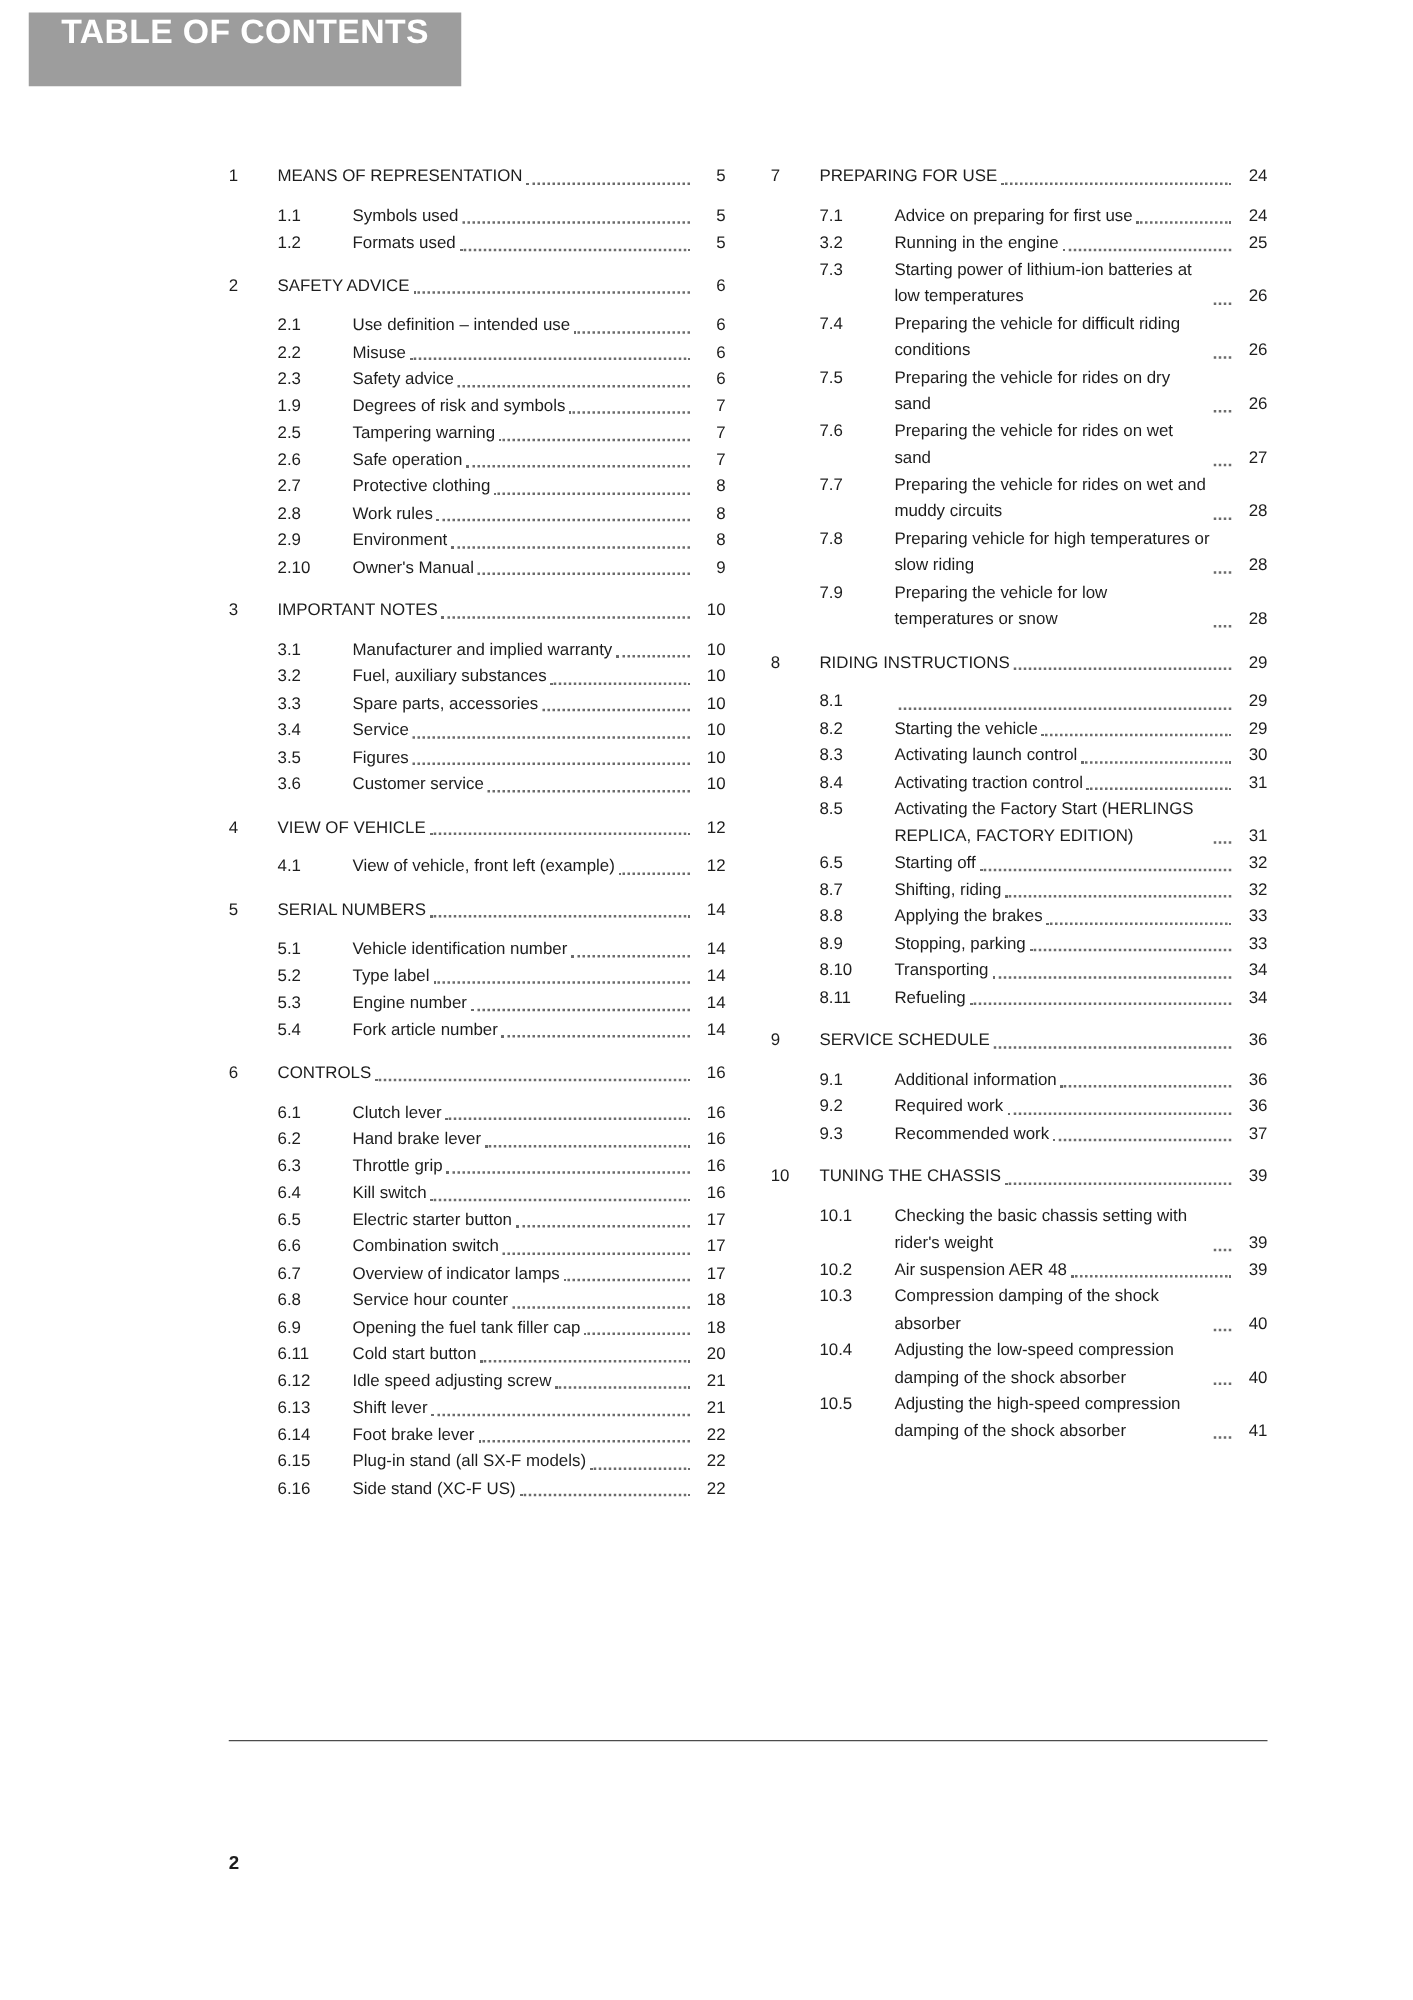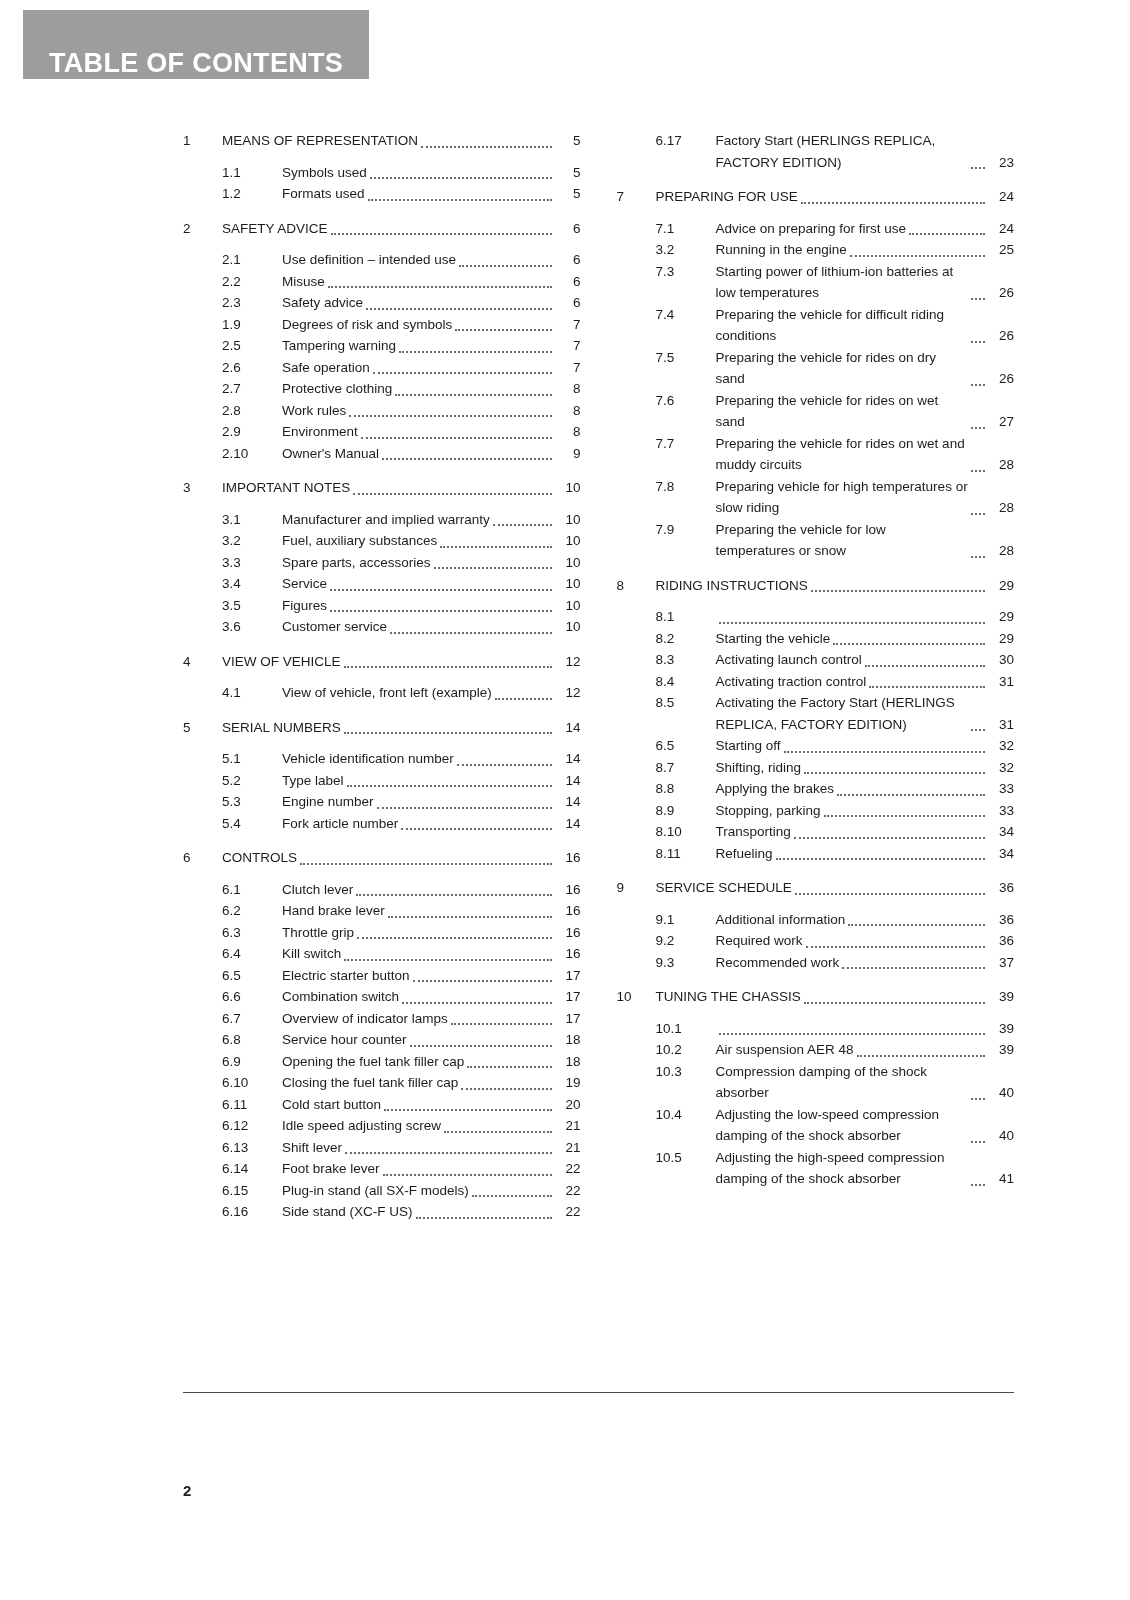--- a/index.html
+++ b/index.html
@@ -10,25 +10,25 @@
     position: relative;
     font-family: "Liberation Sans", sans-serif;
     color: #1d1d1d;
     overflow: hidden;
   }
 
   .header-box {
     position: absolute;
     left: 23px;
     top: 10px;
-    height: 69px;
+    height: 59px;
     min-width: 312px;
     background: #9d9d9d;
     display: flex;
-    align-items: flex-end;
+    align-items: flex-start;
     padding: 0 26px;
   }
   .header-title {
     color: #ffffff;
     font-size: 27px;
     font-weight: bold;
     letter-spacing: 0.3px;
     white-space: nowrap;
   }
 
@@ -313,26 +313,20 @@
     <span class="toc-leader"></span>
     <span class="toc-page">18</span>
   </div>
       <div class="toc-row sub">
     <span class="toc-num">6.9</span>
     <span class="toc-title">Opening the fuel tank filler cap</span>
     <span class="toc-leader"></span>
     <span class="toc-page">18</span>
   </div>
       <div class="toc-row sub">
-    <span class="toc-num">6.10</span>
-    <span class="toc-title">Closing the fuel tank filler cap</span>
-    <span class="toc-leader"></span>
-    <span class="toc-page">19</span>
-  </div>
-      <div class="toc-row sub">
     <span class="toc-num">6.11</span>
     <span class="toc-title">Cold start button</span>
     <span class="toc-leader"></span>
     <span class="toc-page">20</span>
   </div>
       <div class="toc-row sub">
     <span class="toc-num">6.12</span>
     <span class="toc-title">Idle speed adjusting screw</span>
     <span class="toc-leader"></span>
     <span class="toc-page">21</span>
@@ -356,26 +350,20 @@
     <span class="toc-page">22</span>
   </div>
       <div class="toc-row sub">
     <span class="toc-num">6.16</span>
     <span class="toc-title">Side stand (XC-F US)</span>
     <span class="toc-leader"></span>
     <span class="toc-page">22</span>
   </div>
     </div>
   <div class="toc-col">
-      <div class="toc-row sub">
-    <span class="toc-num">6.17</span>
-    <span class="toc-title">Factory Start (HERLINGS REPLICA, FACTORY EDITION)</span>
-    <span class="toc-leader"></span>
-    <span class="toc-page">23</span>
-  </div>
       <div class="toc-row chapter">
     <span class="toc-num">7</span>
     <span class="toc-title">PREPARING FOR USE</span>
     <span class="toc-leader"></span>
     <span class="toc-page">24</span>
   </div>
       <div class="toc-row sub">
     <span class="toc-num">7.1</span>
     <span class="toc-title">Advice on preparing for first use</span>
     <span class="toc-leader"></span>
@@ -525,20 +513,21 @@
     <span class="toc-page">37</span>
   </div>
       <div class="toc-row chapter">
     <span class="toc-num">10</span>
     <span class="toc-title">TUNING THE CHASSIS</span>
     <span class="toc-leader"></span>
     <span class="toc-page">39</span>
   </div>
       <div class="toc-row sub">
     <span class="toc-num">10.1</span>
+    <span class="toc-title">Checking the basic chassis setting with rider's weight</span>
     <span class="toc-leader"></span>
     <span class="toc-page">39</span>
   </div>
       <div class="toc-row sub">
     <span class="toc-num">10.2</span>
     <span class="toc-title">Air suspension AER 48</span>
     <span class="toc-leader"></span>
     <span class="toc-page">39</span>
   </div>
       <div class="toc-row sub">

